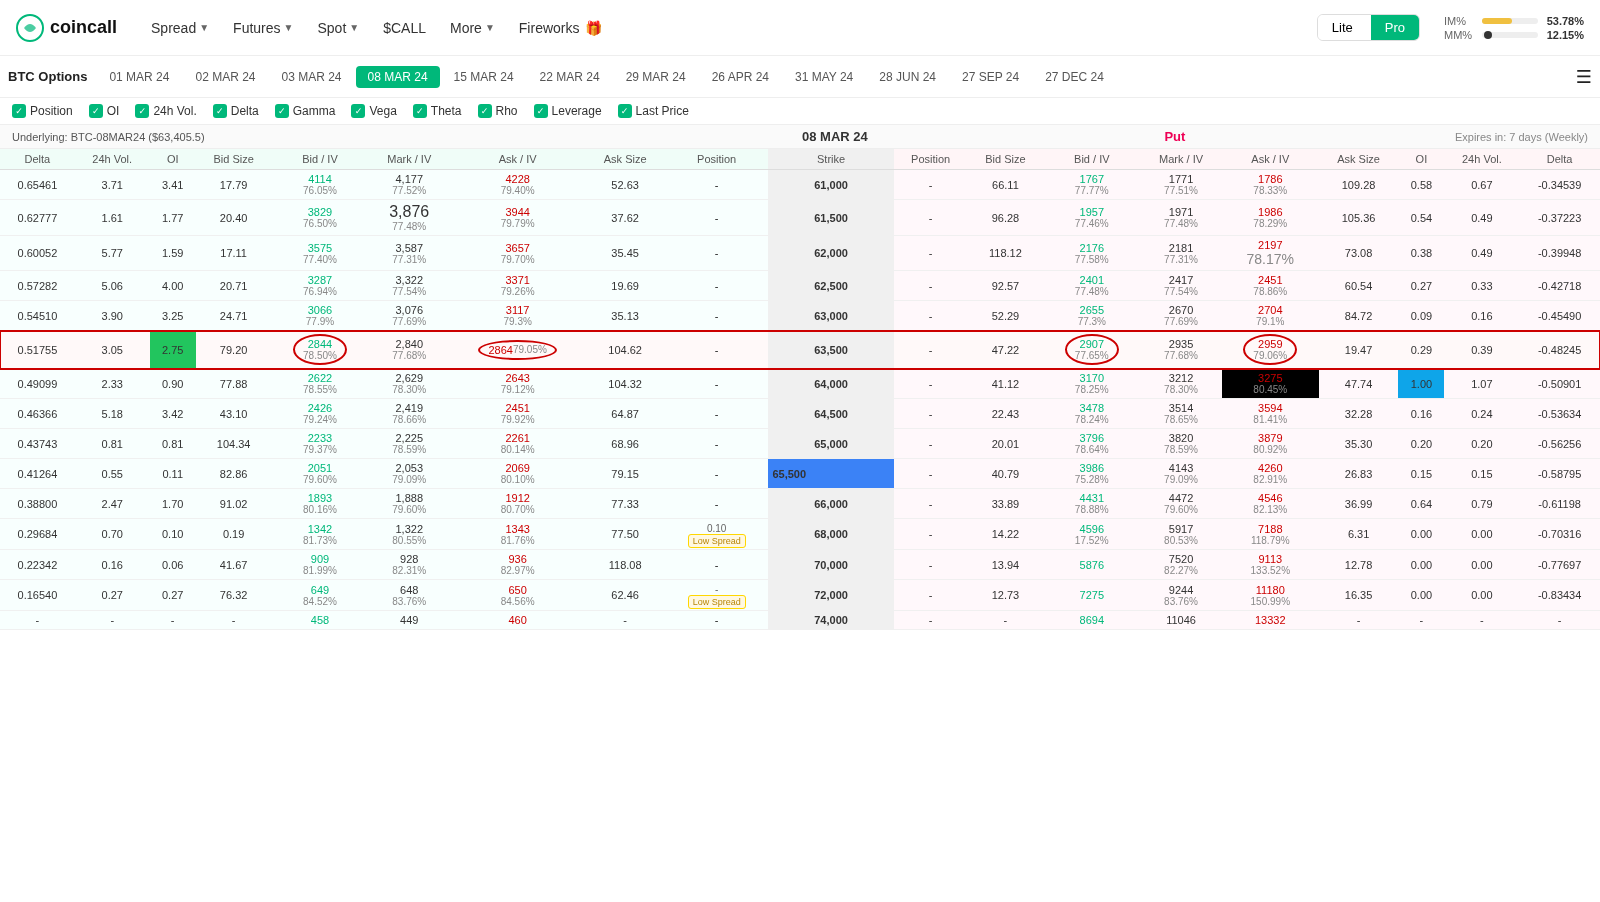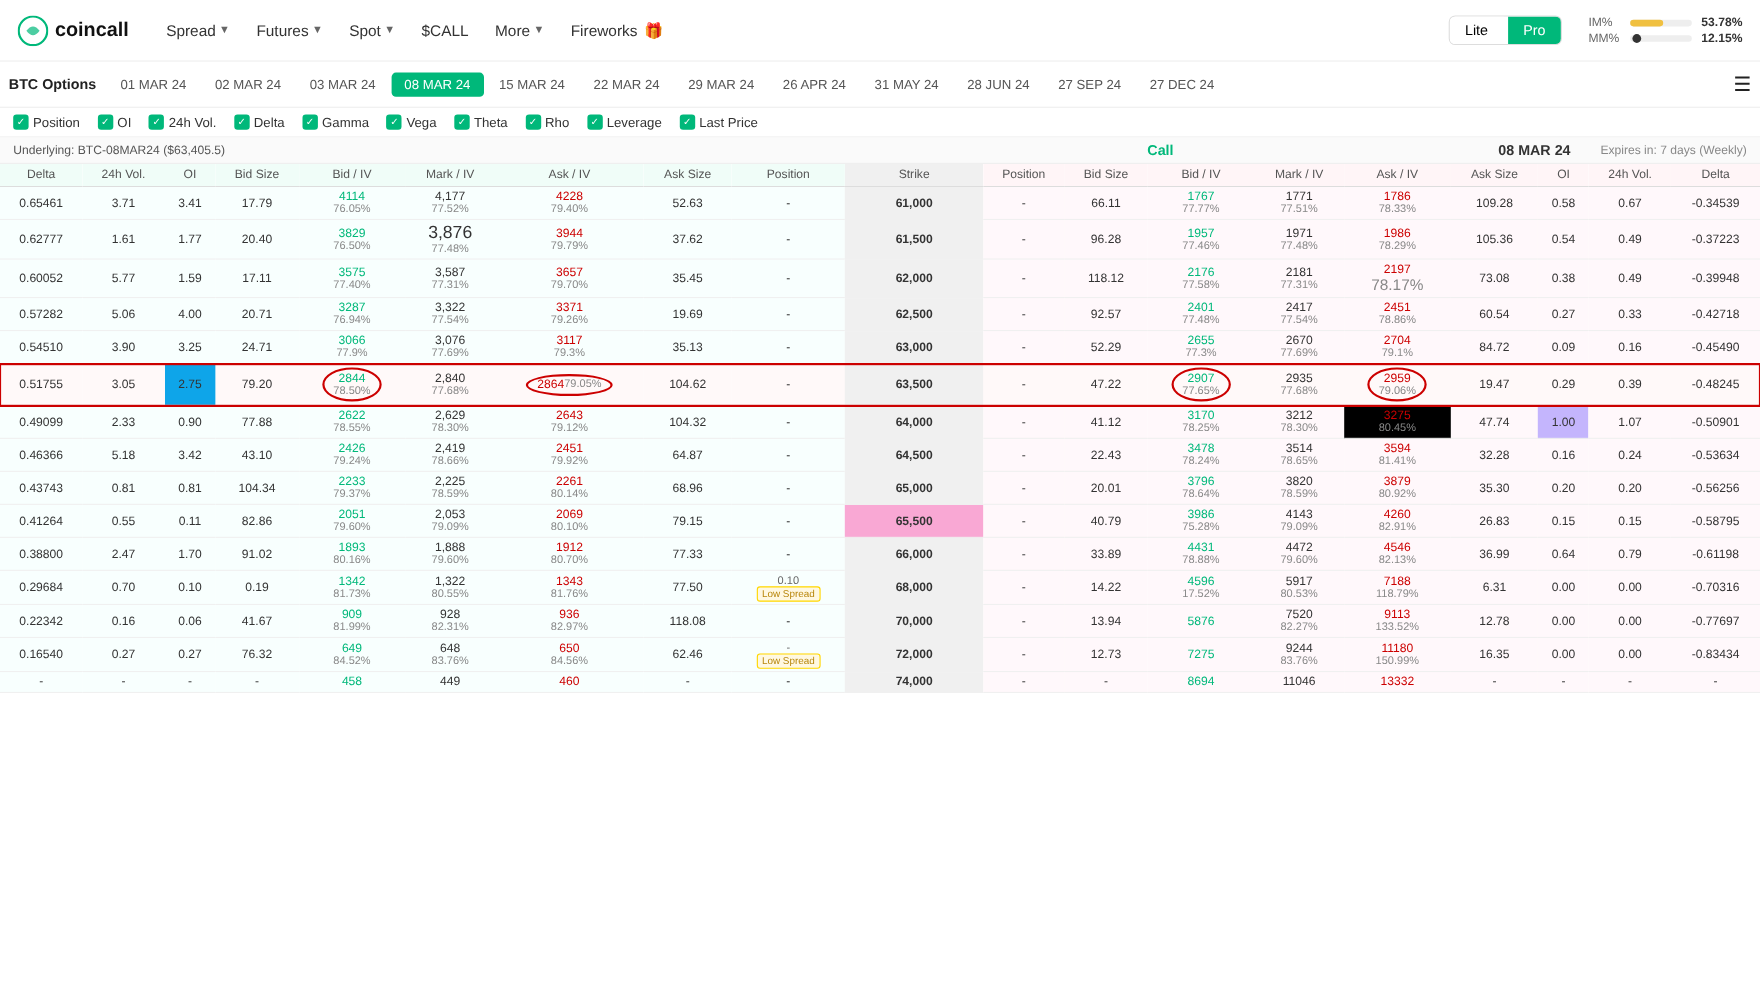--- a/index.html
+++ b/index.html
@@ -169,25 +169,25 @@
       <div class="toggle-check">✓</div>
       <span>Last Price</span>
     </div>
   </div>
 
   <div class="underlying-bar">
     <span>
       Underlying: <span>BTC-08MAR24 ($63,405.5)</span>
     </span>
     <span style="flex:1"></span>
-    <span style="width:560px;text-align:center">
-      <span class="call-label">Call</span>
-    </span>
     <span style="width:120px;text-align:center">
       <span class="date-center">08 MAR 24</span>
+    </span>
+    <span style="width:560px;text-align:center">
+      <span class="put-label">Put</span>
     </span>
     <span class="expires-label">Expires in: 7 days (Weekly)</span>
   </div>
 
   <div class="table-wrapper">
     <table>
       <thead>
         <tr>
 
           <th style="background:#f0fdf8">Delta</th>
@@ -465,21 +465,21 @@
   </div>
             </td>
             <td style="color: rgb(51, 51, 51); background: rgb(255, 248, 251);">84.72</td>
             <td style="color: rgb(51, 51, 51); background: rgb(255, 248, 251);">0.09</td>
             <td style="color: rgb(51, 51, 51); background: rgb(255, 248, 251);">0.16</td>
             <td style="color: rgb(51, 51, 51); background: rgb(255, 248, 251);">-0.45490</td>
           </tr>
           <tr style="outline: rgb(204, 0, 0) solid 2px; outline-offset: -1px; background: rgb(255, 249, 249);">
             <td style="color: rgb(51, 51, 51); background: rgb(255, 249, 249);">0.51755</td>
             <td style="color: rgb(51, 51, 51); background: rgb(255, 249, 249);">3.05</td>
-            <td style="color: rgb(51, 51, 51); background: #0ea5e9;">2.75</td>
+            <td style="color: rgb(51, 51, 51); background: #22c55e;">2.75</td>
             <td style="color: rgb(51, 51, 51); background: rgb(255, 249, 249);">79.20</td>
             <td style="background: rgb(255, 249, 249);"><div class="price-iv" style="border:2px solid #cc0000;border-radius:50%;padding:2px 8px;display:inline-flex;flex-direction:column;align-items:center;">
     <span style="color:#00b87a;font-size:11px">2844</span>
     <span style="font-size:10px;color:#888">78.50%</span>
   </div></td>
             <td style="background: rgb(255, 249, 249);">
               <div class="price-iv">
     <span style="color:#333;font-size:11px">2,840</span>
     <span style="font-size:10px;color:#888">77.68%</span>
   </div>
@@ -552,21 +552,21 @@
     <span style="font-size:10px;color:#888">78.30%</span>
   </div>
             </td>
             <td style="background: #000000;">
               <div class="price-iv">
     <span style="color:#cc0000;font-size:11px">3275</span>
     <span style="font-size:10px;color:#888">80.45%</span>
   </div>
             </td>
             <td style="color: rgb(51, 51, 51); background: rgb(255, 248, 251);">47.74</td>
-            <td style="color: rgb(51, 51, 51); background: #c4b5fd;">1.00</td>
+            <td style="color: rgb(51, 51, 51); background: #0ea5e9;">1.00</td>
             <td style="color: rgb(51, 51, 51); background: rgb(255, 248, 251);">1.07</td>
             <td style="color: rgb(51, 51, 51); background: rgb(255, 248, 251);">-0.50901</td>
           </tr>
           <tr>
             <td style="color: rgb(51, 51, 51); background: rgb(248, 255, 254);">0.46366</td>
             <td style="color: rgb(51, 51, 51); background: rgb(248, 255, 254);">5.18</td>
             <td style="color: rgb(51, 51, 51); background: rgb(248, 255, 254);">3.42</td>
             <td style="color: rgb(51, 51, 51); background: rgb(248, 255, 254);">43.10</td>
             <td style="background: rgb(248, 255, 254);">
               <div class="price-iv">
@@ -683,21 +683,21 @@
   </div>
             </td>
             <td style="background: rgb(248, 255, 254);">
               <div class="price-iv">
     <span style="color:#cc0000;font-size:11px">2069</span>
     <span style="font-size:10px;color:#888">80.10%</span>
   </div>
             </td>
             <td style="color: rgb(51, 51, 51); background: rgb(248, 255, 254);">79.15</td>
             <td style="background: rgb(248, 255, 254);">-</td>
-            <td style="background: #f9a8d4; font-weight: 600; color: rgb(51, 51, 51); text-align: center; min-width: 80px;">65,500</td>
+            <td style="background: #3b82f6; font-weight: 600; color: rgb(51, 51, 51); text-align: left; min-width: 80px;">65,500</td>
             <td style="color: rgb(51, 51, 51); background: rgb(255, 248, 251);">-</td>
             <td style="color: rgb(51, 51, 51); background: rgb(255, 248, 251);">40.79</td>
             <td style="background: rgb(255, 248, 251);">
               <div class="price-iv">
     <span style="color:#00b87a;font-size:11px">3986</span>
     <span style="font-size:10px;color:#888">75.28%</span>
   </div>
             </td>
             <td style="background: rgb(255, 248, 251);">
               <div class="price-iv">

